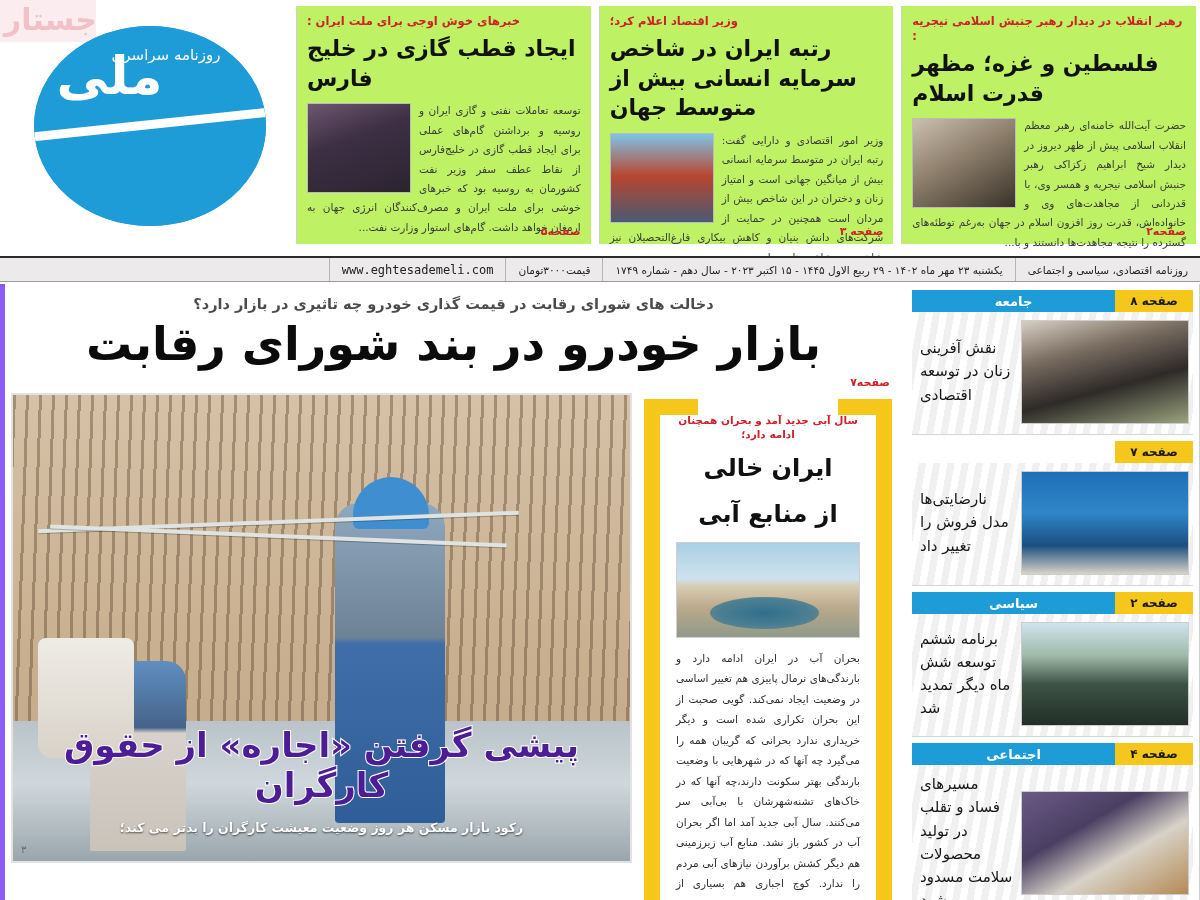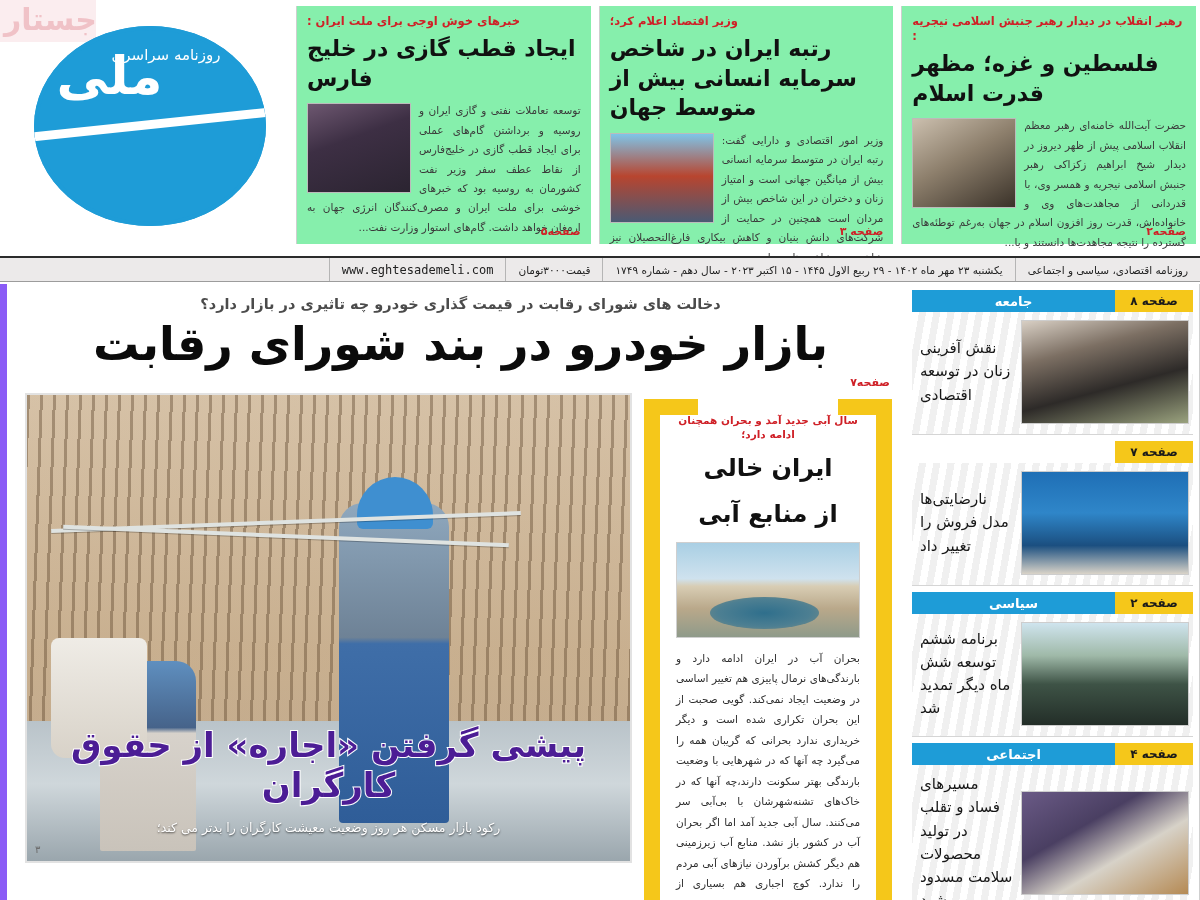--- a/index.html
+++ b/index.html
@@ -79,21 +79,21 @@
   }
   .corner-watermark-bar {
     position: absolute; top: 0; left: 0;
     width: 96px; height: 42px;
     background: #f7dfe1;
     opacity: .55;
   }
 
   .teaser {
     flex: 1 1 0;
-    background: #86efac;
+    background: #bef264;
     margin: 6px 4px 8px 4px;
     padding: 8px 10px 4px 10px;
     border-left: 1px solid #cfcfcf;
     position: relative;
   }
   .teaser:last-child { border-left: none; }
   .teaser .kicker {
     color: #cf2027; font-size: 11.5px; font-weight: bold;
     text-align: left; margin-bottom: 5px; line-height: 1.3;
   }
@@ -138,22 +138,22 @@
   .infobar .cell.flex { flex: 1 1 auto; border-left: none; }
   .infobar .cell.site { font-family: "DejaVu Sans Mono", "Liberation Mono", monospace; font-size: 12px; direction: ltr; }
 
   
   .main {
     position: absolute; top: 284px; right: 0; left: 0; bottom: 0;
     display: flex; flex-direction: row;
   }
   .col-lead {
     flex: 1 1 0;
-    padding: 4px 8px 0 18px;
-    border-left: 7px solid #8b5cf6;
+    padding: 4px 8px 0 6px;
+    border-left: 5px solid #8b5cf6;
     position: relative;
   }
   .lead-kicker {
     color: #4b4b4b; font-size: 14.5px; font-weight: bold;
     text-align: center; margin: 8px 0 4px 0;
   }
   .lead-title {
     font-size: 46px; font-weight: bold; color: #0b0b0b;
     text-align: center; margin: 0 0 2px 0; line-height: 1.25;
     letter-spacing: -1px;
@@ -207,21 +207,21 @@
   }
   .bucket {
     position: absolute; bottom: 22%; left: 4%;
     width: 96px; height: 120px;
     background: linear-gradient(180deg,#efece6 0%,#d8d2c8 100%);
     border-radius: 8px 8px 14px 14px;
   }
   .photo-caption {
     position: absolute; left: 0; right: 0; bottom: 26px;
     text-align: center;
-    color: #ffffff; font-size: 12.5px; font-weight: normal;
+    color: #ffffff; font-size: 12.5px; font-weight: bold;
     text-shadow: 0 1px 2px rgba(0,0,0,.65);
     padding: 0 10px;
   }
   .photo-headline {
     position: absolute; left: 0; right: 0; bottom: 56px;
     text-align: center;
     color: #4c1d95; font-size: 34px; font-weight: bold;
     -webkit-text-stroke: 2px #ffffff;
     paint-order: stroke fill;
     letter-spacing: -1px;

